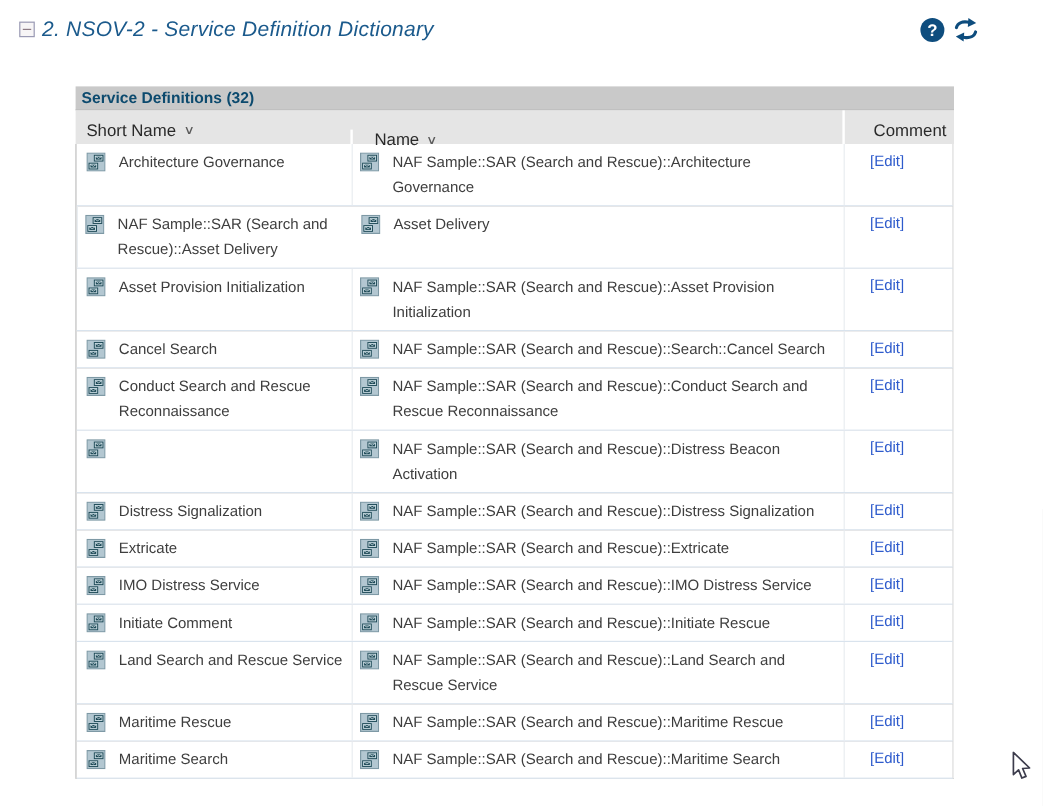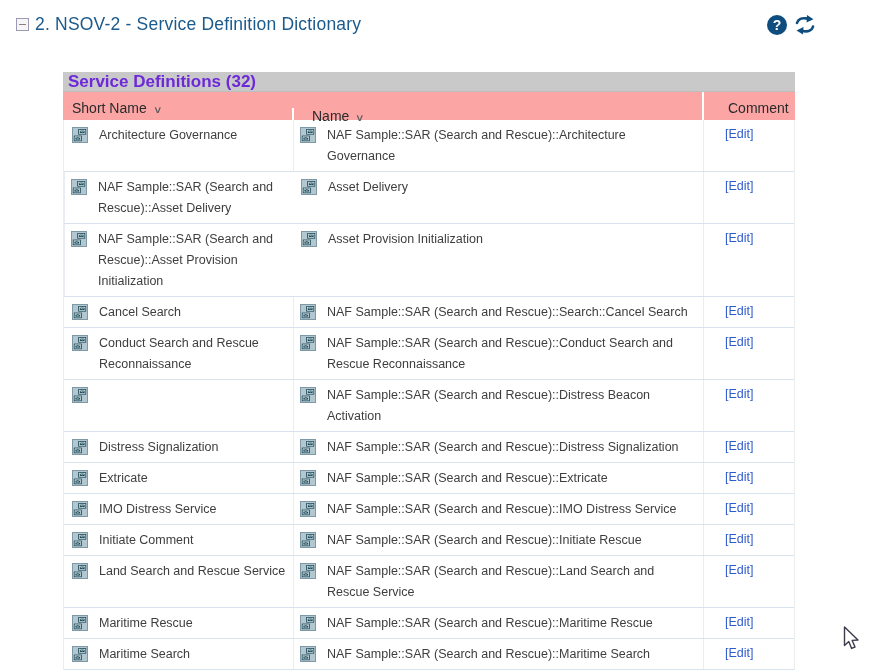--- a/index.html
+++ b/index.html
@@ -23,44 +23,45 @@
     margin-right: 6px;
     cursor: pointer;
   }
   .collapse-box .minus {
     width: 7px; height: 1px; background: #8d7b85;
   }
   .page-title {
     color: #1b5a8c;
     font-size: 17.5px;
     letter-spacing: 0.2px;
+    font-style: italic;
   }
   .header-icons {
     position: absolute; right: 36px; top: 0px;
     display: flex; align-items: center; gap: 5px;
   }
   .icon-btn { cursor: pointer; display: inline-flex; }
   
   .sd-table {
     position: absolute; left: 63px; top: 72px; width: 732px;
   }
   .table-titlebar {
     background: #c9c9c9;
     height: 20px;
     display: flex; align-items: center;
     padding-left: 5px;
     border-bottom: 1px solid #bdbdbd;
   }
   .table-title {
-    font-size: 17px; font-weight: bold; color: #6d28d9;
+    font-size: 13px; font-weight: bold; color: #0c4a6e;
   }
   .table-head {
     display: grid;
     grid-template-columns: 229px 410px 1fr;
-    background: #fca5a5;
+    background: #e5e5e5;
     height: 28px;
   }
   .th {
     display: flex; align-items: center;
     font-size: 14px; color: #2a2a2a;
     padding-left: 9px;
     white-space: nowrap;
   }
   .th.name-col { border-left: 2px solid #ffffff; padding-left: 18px; margin-top: 16px; }
   .th.comment-col { border-left: 2px solid #ffffff; padding-left: 24px; }
@@ -196,43 +197,43 @@
         <path d="M3 9.8 L5.8 11.6 L8.6 9.8" stroke="#c9dbe2" stroke-width="0.7" fill="none"></path>
       </svg>
       <span class="short-name-text">Asset Delivery</span>
     </div>
     <div class="cell comment-cell">
       <a class="edit-link">[Edit]</a>
     </div>
   </div>
 
   <div class="row">
+    <div class="cell">
+      <svg class="svc-icon" width="16" height="16" viewBox="0 0 16 16">
+        <rect x="0.5" y="0.5" width="15" height="15" fill="#b3c7d1" stroke="#7e99a5" stroke-width="1"></rect>
+        <rect x="6.2" y="2" width="8" height="5.6" fill="#1e4a57"></rect>
+        <rect x="7.4" y="3.2" width="5.6" height="3.2" fill="none" stroke="#c9dbe2" stroke-width="0.8"></rect>
+        <path d="M7.4 3.2 L10.2 5 L13 3.2" stroke="#c9dbe2" stroke-width="0.7" fill="none"></path>
+        <rect x="1.8" y="8.6" width="8" height="5.6" fill="#1e4a57"></rect>
+        <rect x="3" y="9.8" width="5.6" height="3.2" fill="none" stroke="#c9dbe2" stroke-width="0.8"></rect>
+        <path d="M3 9.8 L5.8 11.6 L8.6 9.8" stroke="#c9dbe2" stroke-width="0.7" fill="none"></path>
+      </svg>
+      <span class="short-name-text">Asset Provision Initialization</span>
+    </div>
     <div class="cell name-cell">
       <svg class="svc-icon" width="16" height="16" viewBox="0 0 16 16">
         <rect x="0.5" y="0.5" width="15" height="15" fill="#b3c7d1" stroke="#7e99a5" stroke-width="1"></rect>
         <rect x="6.2" y="2" width="8" height="5.6" fill="#1e4a57"></rect>
         <rect x="7.4" y="3.2" width="5.6" height="3.2" fill="none" stroke="#c9dbe2" stroke-width="0.8"></rect>
         <path d="M7.4 3.2 L10.2 5 L13 3.2" stroke="#c9dbe2" stroke-width="0.7" fill="none"></path>
         <rect x="1.8" y="8.6" width="8" height="5.6" fill="#1e4a57"></rect>
         <rect x="3" y="9.8" width="5.6" height="3.2" fill="none" stroke="#c9dbe2" stroke-width="0.8"></rect>
         <path d="M3 9.8 L5.8 11.6 L8.6 9.8" stroke="#c9dbe2" stroke-width="0.7" fill="none"></path>
       </svg>
       <span class="name-text">NAF Sample::SAR (Search and Rescue)::Asset Provision Initialization</span>
-    </div>
-    <div class="cell">
-      <svg class="svc-icon" width="16" height="16" viewBox="0 0 16 16">
-        <rect x="0.5" y="0.5" width="15" height="15" fill="#b3c7d1" stroke="#7e99a5" stroke-width="1"></rect>
-        <rect x="6.2" y="2" width="8" height="5.6" fill="#1e4a57"></rect>
-        <rect x="7.4" y="3.2" width="5.6" height="3.2" fill="none" stroke="#c9dbe2" stroke-width="0.8"></rect>
-        <path d="M7.4 3.2 L10.2 5 L13 3.2" stroke="#c9dbe2" stroke-width="0.7" fill="none"></path>
-        <rect x="1.8" y="8.6" width="8" height="5.6" fill="#1e4a57"></rect>
-        <rect x="3" y="9.8" width="5.6" height="3.2" fill="none" stroke="#c9dbe2" stroke-width="0.8"></rect>
-        <path d="M3 9.8 L5.8 11.6 L8.6 9.8" stroke="#c9dbe2" stroke-width="0.7" fill="none"></path>
-      </svg>
-      <span class="short-name-text">Asset Provision Initialization</span>
     </div>
     <div class="cell comment-cell">
       <a class="edit-link">[Edit]</a>
     </div>
   </div>
 
   <div class="row">
     <div class="cell">
       <svg class="svc-icon" width="16" height="16" viewBox="0 0 16 16">
         <rect x="0.5" y="0.5" width="15" height="15" fill="#b3c7d1" stroke="#7e99a5" stroke-width="1"></rect>

